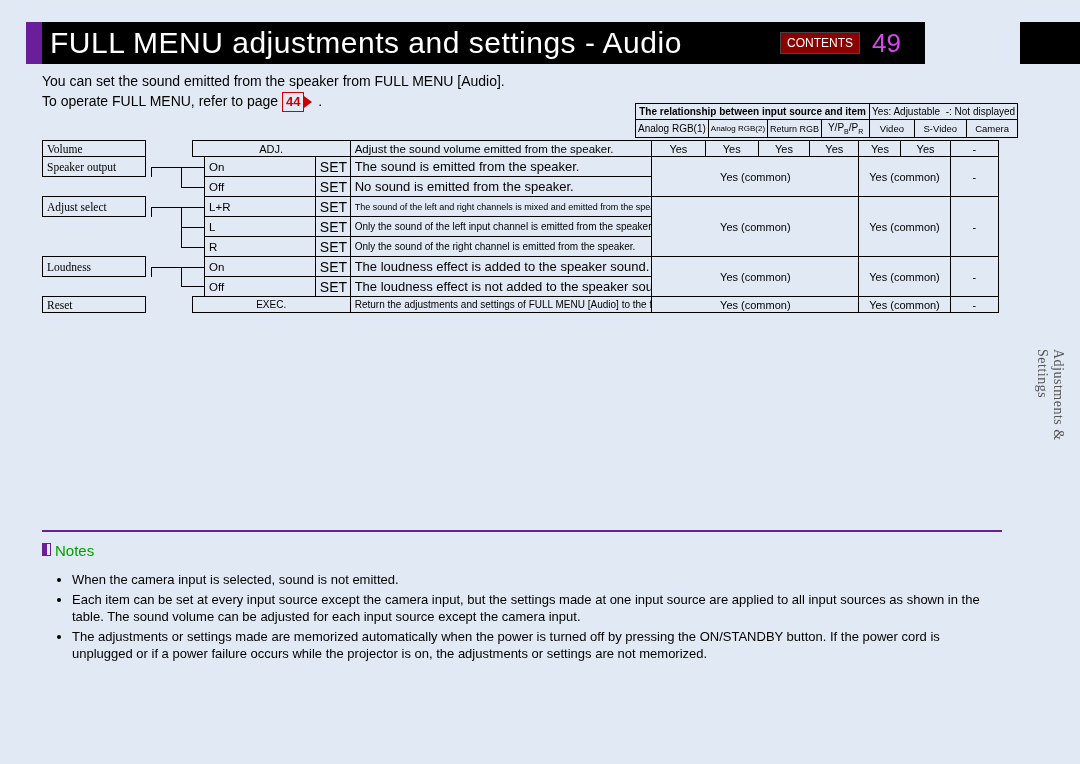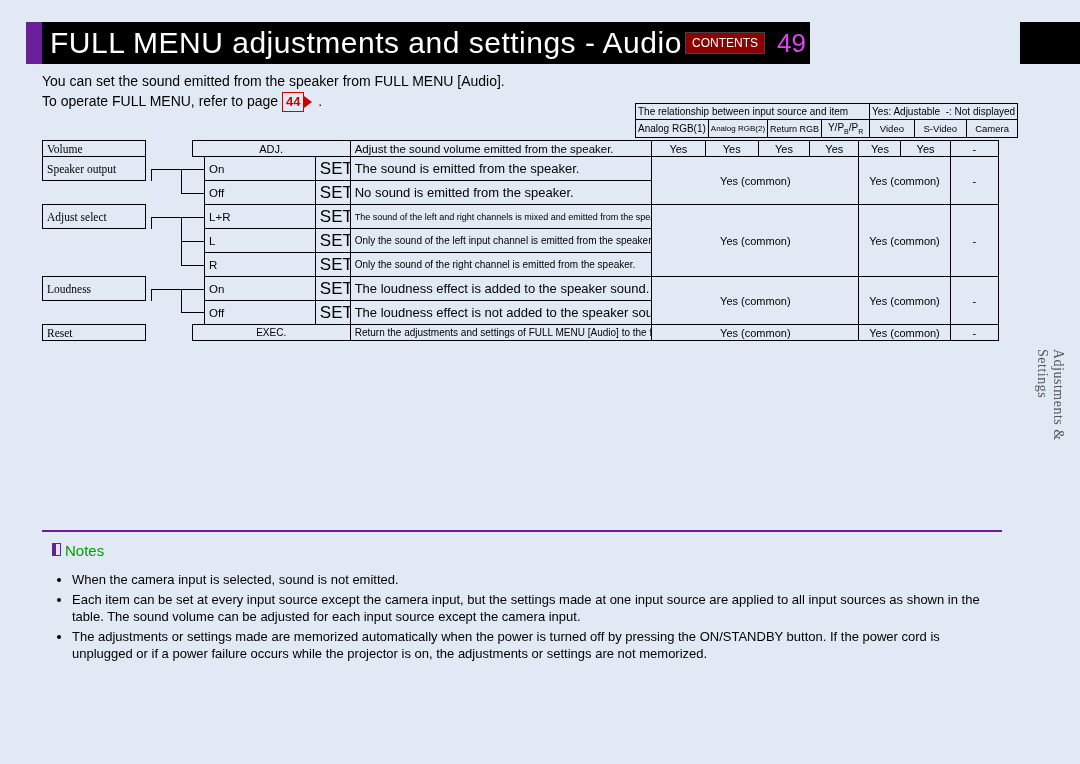--- a/index.html
+++ b/index.html
@@ -22,27 +22,27 @@
     left: 26px;
     top: 22px;
     width: 16px;
     height: 42px;
     background: #6a1e9a;
   }
   .header-bar {
     position: absolute;
     left: 42px;
     top: 22px;
-    width: 768px;
+    width: 883px;
     height: 42px;
     background: #000;
     display: flex;
     align-items: center;
     justify-content: space-between;
-    padding-right: 4px;
+    padding-right: 24px;
   }
   .header-title {
     color: #fff;
     font-size: 30px;
     font-weight: 400;
     margin-left: 8px;
     letter-spacing: 0.5px;
   }
   .header-right {
     display: flex;
@@ -129,21 +129,21 @@
   }
   .main-tbl td {
     border: 1px solid #000;
     padding: 1.5px 4px;
     vertical-align: middle;
     overflow: hidden;
     white-space: nowrap;
   }
   .main-tbl .label { width: 100px; font-family: Liberation Serif, serif; }
   .main-tbl .type { width: 30px; text-align: center; font-size: 10px;}
-  .main-tbl .set { width: 30px; text-align: center; font-size: 17px;}
+  .main-tbl .set { width: 30px; text-align: center; font-size: 14px;}
   .main-tbl .desc { font-size: 13px; }
   .main-tbl .desc-sm { font-size: 9px; }
   .main-tbl .src { width: 47px; text-align: center; font-size: 11px;}
   .main-tbl .noborder { border: none; }
   .conn-cell {
     border: none !important;
     position: relative;
     padding: 0 !important;
   }
   .conn-v {
@@ -192,21 +192,20 @@
     left: 42px;
     top: 542px;
     width: 960px;
     font-size: 13px;
   }
   .notes-hdr {
     color: #00a000;
     font-weight: 500;
     font-size: 15px;
     margin-bottom: 3px;
-    margin-left: 10px;
   }
   .notes-hdr::before{
     content:"";
     display:inline-block;
     width:7px;height:11px;
     background:linear-gradient(to right,#6a1e9a 50%, transparent 50%);
     border:1px solid #6a1e9a;
     margin-right:4px;
     vertical-align:baseline;
   }
@@ -238,21 +237,21 @@
 <div class="intro">
   <div>You can set the sound emitted from the speaker from FULL MENU [Audio].</div>
   <div>
     <span>To operate FULL MENU, refer to page </span><span class="page-ref">44</span><span style="margin-left:10px;"> .</span>
   </div>
 </div>
 
 <table class="rel-table">
   <tbody>
       <tr>
-    <td colspan="4" class="hdr" style="text-align:left;">The relationship between input source and item</td>
+    <td colspan="4" class="hdr" style="text-align:center;font-weight:bold;">The relationship between input source and item</td>
     <td colspan="3" class="hdr" style="text-align:left;">
       <span>Yes: Adjustable</span>&nbsp;&nbsp;<span>-: Not displayed</span>
     </td>
   </tr>
   <tr>
     <td style="width:52px;font-size:10px;">Analog RGB(1)</td>
     <td style="width:52px;font-size:8px;">Analog RGB(2)</td>
     <td style="width:50px;font-size:9px;">Return RGB</td>
     <td style="width:48px;font-size:10px;">Y/P<sub>B</sub>/P<sub>R</sub></td>
     <td style="width:41px;">Video</td>

